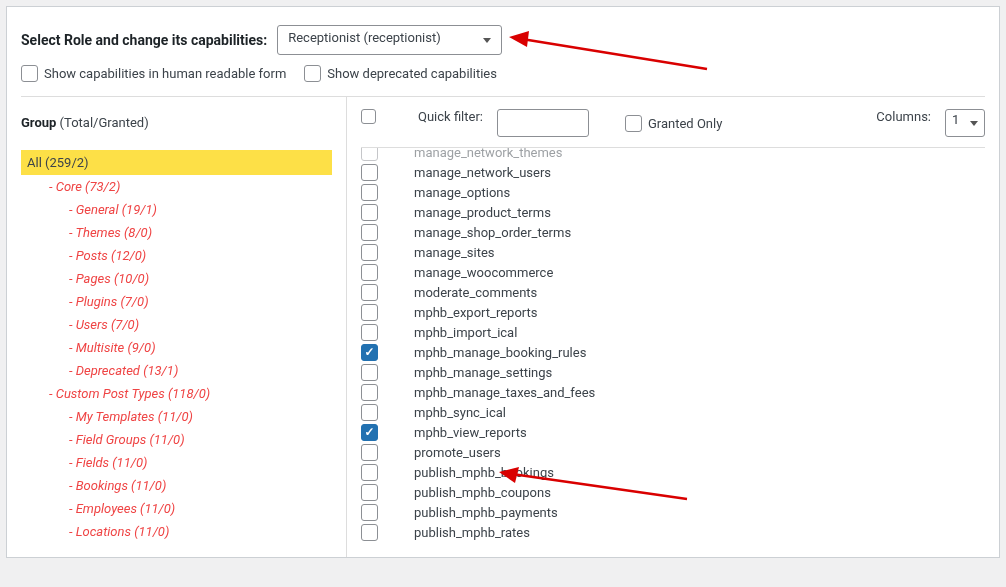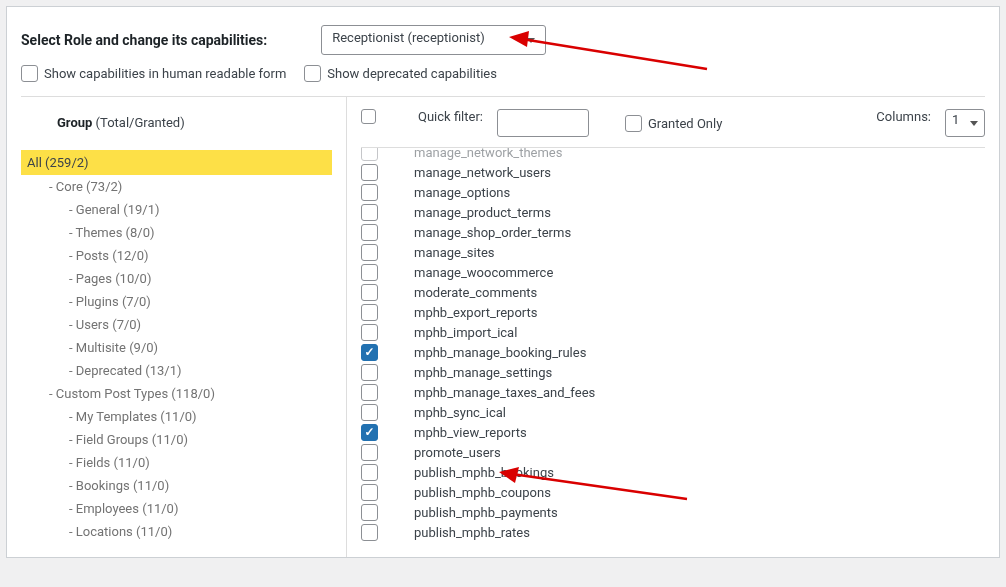--- a/index.html
+++ b/index.html
@@ -1,34 +1,34 @@
 <!DOCTYPE html>
 <html><head>
   <meta charset="utf-8">
   <style>
     * { box-sizing: border-box; }
     body { margin: 0; padding: 0; font-family: -apple-system, BlinkMacSystemFont, "Segoe UI", Roboto, sans-serif; font-size: 13px; color: #3c434a; background: #f0f0f1; }
     .panel { background: #fff; border: 1px solid #ccd0d4; margin: 6px; }
     .header-row { padding: 18px 14px 10px 14px; display: flex; align-items: center; gap: 10px; position: relative; }
     .header-label { font-weight: 700; font-size: 14px; color: #1d2327; }
-    .select-role { padding: 4px 30px 4px 10px; border: 1px solid #8c8f94; border-radius: 3px; font-size: 13px; background: #fff; height: 30px; min-width: 225px; position: relative; cursor: pointer; margin-left: 44px; }
+    .select-role { padding: 4px 30px 4px 10px; border: 1px solid #8c8f94; border-radius: 3px; font-size: 13px; background: #fff; height: 30px; min-width: 225px; position: relative; cursor: pointer; }
     .select-role::after { content: ""; position: absolute; right: 10px; top: 12px; width: 0; height: 0; border-left: 4px solid transparent; border-right: 4px solid transparent; border-top: 5px solid #555; }
     .options-row { padding: 0 14px 14px 14px; display: flex; gap: 18px; align-items: center; text-align: center; }
     .chk-wrap { display: flex; align-items: center; gap: 6px; cursor: pointer; }
     .chk-box { width: 17px; height: 17px; border: 1px solid #8c8f94; border-radius: 3px; background: #fff; display: inline-flex; align-items: center; justify-content: center; }
     .chk-box.checked { background: #2271b1; border-color: #2271b1; }
     .chk-box.checked::after { content: "✓"; color: #fff; font-size: 12px; line-height: 1; font-weight: 700; }
     .divider { border-top: 1px solid #ddd; margin: 0 14px; }
     .body-row { display: flex; }
     .sidebar { flex: 0 0 340px; padding: 14px 14px 14px 14px; border-right: 1px solid #ddd; }
     .sidebar-title { font-size: 13px; color: #3c434a; padding: 4px 0 6px 0; }
-    .sidebar-title strong { font-weight: 700; color: #1d2327; margin-left: 36px; }
+    .sidebar-title strong { font-weight: 700; color: #1d2327; }
     .group-all { background: #fde047; padding: 5px 6px; margin-top: 14px; }
     .tree { list-style: none; margin: 0; padding: 0; }
-    .tree li { padding: 4px 0; font-size: 13px; color: #737373; }
+    .tree li { padding: 4px 0; font-size: 13px; color: #ef4444; font-style: italic; }
     .tree .lvl1 { padding-left: 28px; }
     .tree .lvl2 { padding-left: 48px; }
     .main { flex: 1; padding: 8px 14px 14px 14px; position: relative; }
     .toolbar { display: flex; gap: 14px; padding: 4px 0 10px 0; }
     .toolbar .spacer { flex: 1; }
     .toolbar input[type="text"].filter-inp { width: 92px; height: 28px; border: 1px solid #8c8f94; border-radius: 3px; padding: 2px 6px; background: #fff; font-size: 13px; }
     .toolbar .cols-select { width: 40px; height: 28px; border: 1px solid #8c8f94; border-radius: 3px; padding: 2px 18px 2px 6px; background: #fff; font-size: 13px; position: relative; cursor: pointer; }
     .toolbar .cols-select::after { content: ""; position: absolute; right: 6px; top: 11px; width: 0; height: 0; border-left: 4px solid transparent; border-right: 4px solid transparent; border-top: 5px solid #555; }
     .toolbar .chk-box.master { width: 15px; height: 15px; }
     .cap-list { border-top: 1px solid #ddd; max-height: 430px; overflow: hidden; position: relative; }

